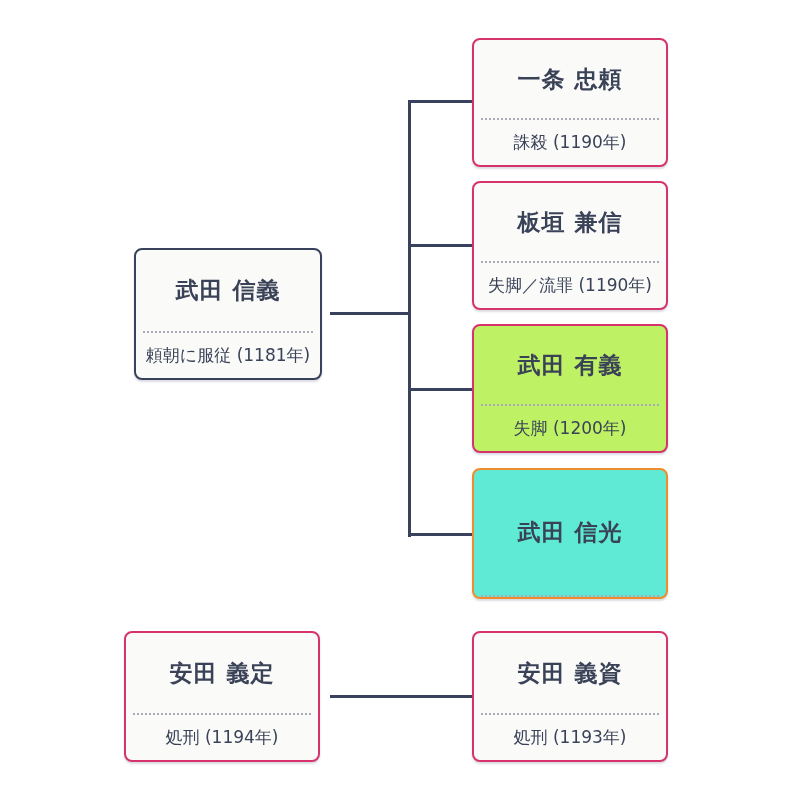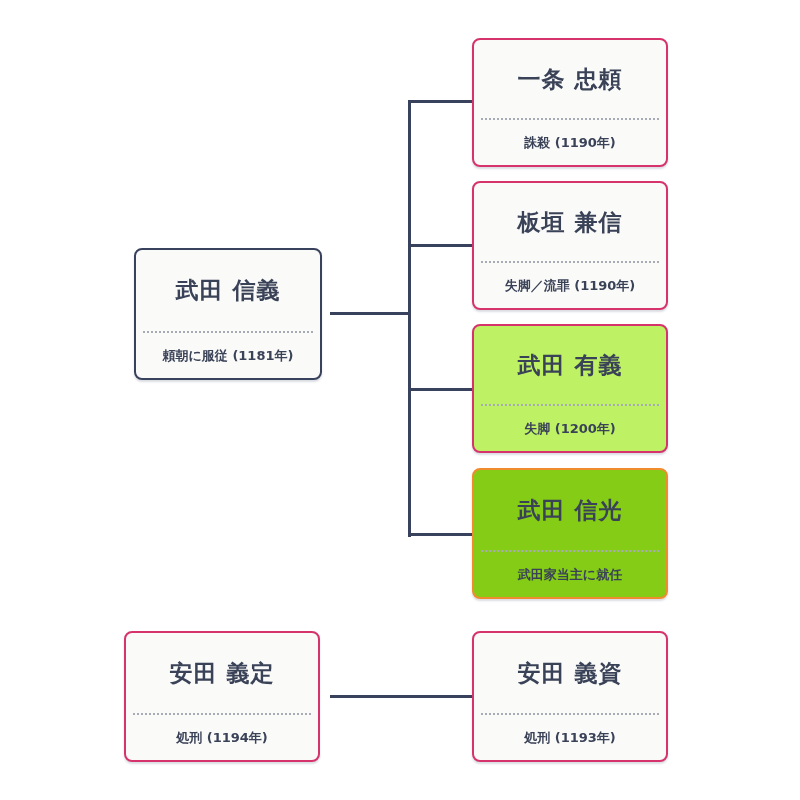--- a/index.html
+++ b/index.html
@@ -38,22 +38,22 @@
   .node-divider {
     border-top: 2px dotted #a7abb5;
     margin: 0 7px;
     height: 0;
   }
   .node-status {
     height: 45px;
     display: flex;
     align-items: center;
     justify-content: center;
-    font-size: 13px;
-    font-weight: 700;
+    font-size: 17px;
+    font-weight: 400;
     color: #3a4257;
     white-space: nowrap;
   }
   .connector {
     position: absolute;
     background: #39425c;
   }
   
   .pos-n0 { left: 134px; top: 248px; width: 188px; height: 132px; }
   .pos-n1 { left: 472px; top: 38px;  width: 196px; height: 129px; }
@@ -101,24 +101,23 @@
     <div class="node-divider"></div>
     <div class="node-status" style="color: rgb(58, 66, 87);">失脚／流罪 (1190年)</div>
   </div>
 
   <div class="node pos-n3" style="border-color: rgb(214, 51, 108); background: #bef264;">
     <div class="node-title" style="color: rgb(58, 66, 87);">武田 有義</div>
     <div class="node-divider"></div>
     <div class="node-status" style="color: rgb(58, 66, 87);">失脚 (1200年)</div>
   </div>
 
-  <div class="node pos-n4" style="border-color: rgb(240, 140, 46); background: #84cc16;">
+  <div class="node pos-n4" style="border-color: rgb(240, 140, 46); background: #5eead4;">
     <div class="node-title" style="color: rgb(58, 66, 87);">武田 信光</div>
     <div class="node-divider"></div>
-    <div class="node-status" style="color: rgb(58, 66, 87);">武田家当主に就任</div>
   </div>
 
   <div class="node pos-n5" style="border-color: rgb(214, 51, 108); background: rgb(250, 250, 249);">
     <div class="node-title" style="color: rgb(58, 66, 87);">安田 義定</div>
     <div class="node-divider"></div>
     <div class="node-status" style="color: rgb(58, 66, 87);">処刑 (1194年)</div>
   </div>
 
   <div class="node pos-n6" style="border-color: rgb(214, 51, 108); background: rgb(250, 250, 249);">
     <div class="node-title" style="color: rgb(58, 66, 87);">安田 義資</div>

